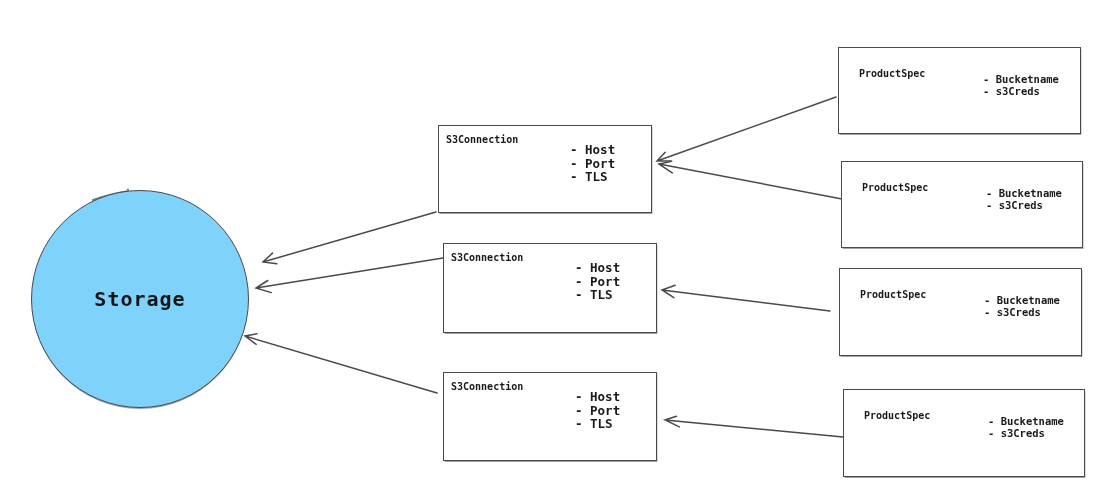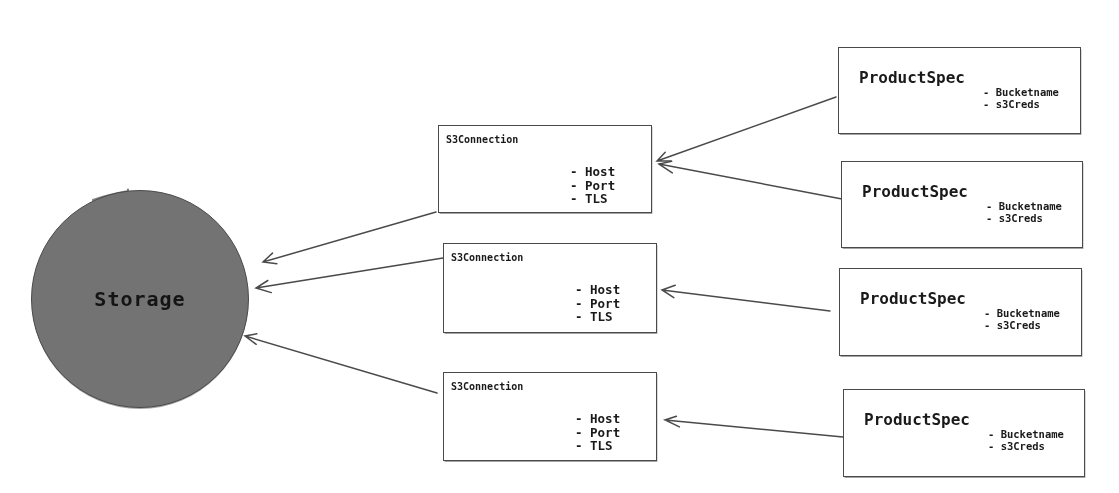--- a/index.html
+++ b/index.html
@@ -33,27 +33,27 @@
     font-weight: 700;
     white-space: pre;
   }
   .node .attrs {
     position: absolute;
     color: #1a1a1a;
     font-weight: 700;
     white-space: pre;
   }
   .s3 .title { left: 7px;  top: 8px;  font-size: 10px; }
-  .s3 .attrs { left: 131px; top: 17px; font-size: 12.5px; line-height: 13.5px; margin-top: 22px; }
-  .ps .title { left: 20px; top: 20px; font-size: 16px; }
-  .ps .attrs { left: 144px; top: 39px; font-size: 10.5px; line-height: 11.5px; }
+  .s3 .attrs { left: 131px; top: 17px; font-size: 12.5px; line-height: 13.5px; }
+  .ps .title { left: 20px; top: 20px; font-size: 10px; }
+  .ps .attrs { left: 144px; top: 26px; font-size: 10.5px; line-height: 11.5px; }
   .circle-node {
     position: absolute;
     box-sizing: border-box;
-    background: #737373;
+    background: #7dd3fc;
     border: 1.7px solid #4a4a4a;
     border-radius: 50%;
     box-shadow: 0 1.8px 0 -0.8px rgba(90,90,90,0.55);
     display: flex;
     align-items: center;
     justify-content: center;
   }
   .circle-label {
     font-size: 20px;
     font-weight: 700;

